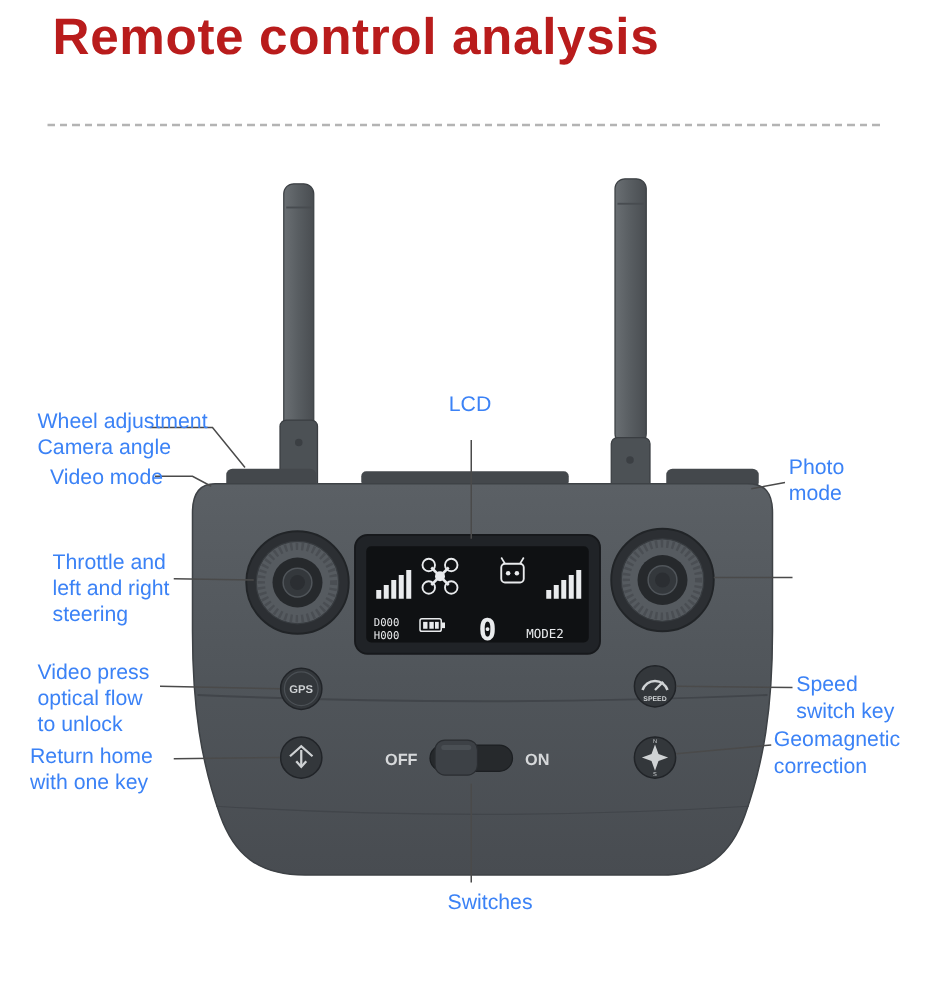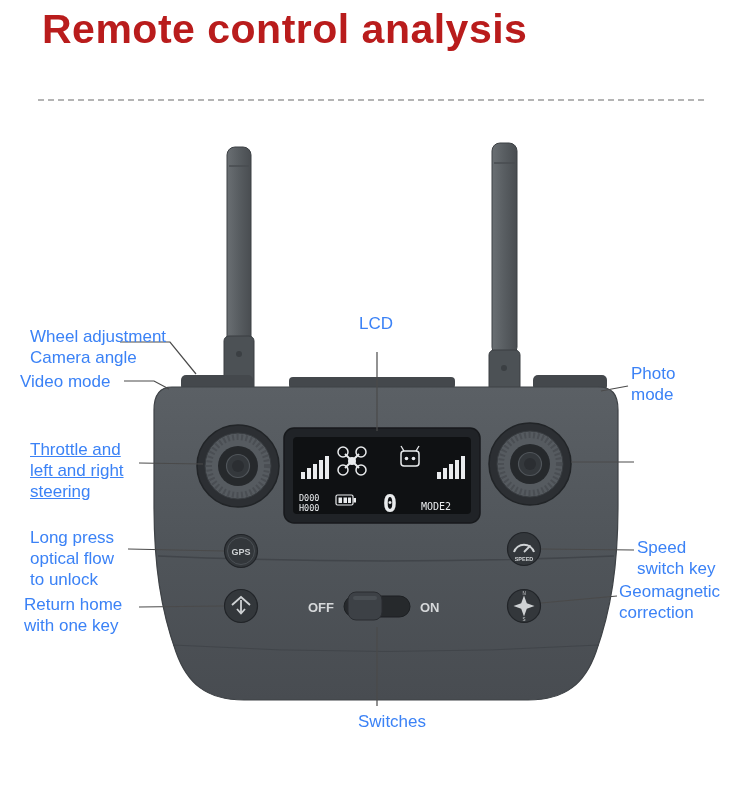--- a/index.html
+++ b/index.html
@@ -14,24 +14,24 @@
   .divider{
     position:absolute;left:38px;top:99px;width:668px;height:2px;
     background:repeating-linear-gradient(90deg,#b4b4b4 0 6px,transparent 6px 10px);
   }
   .diagram-svg{position:absolute;left:0;top:0;width:743px;height:787px;}
   .callout{
     position:absolute;font-size:17px;line-height:21px;color:#3b82f6;
     white-space:pre-line;
   }
   .cl-wheel{left:30px;top:326px;}
-  .cl-video{left:20px;top:371px;}
+  .cl-video{left:40px;top:371px;}
   .cl-lcd{left:359px;top:313px;}
   .cl-photo{left:631px;top:363px;}
-  .cl-throttle{left:30px;top:439px;text-decoration:underline;}
+  .cl-throttle{left:42px;top:439px;}
   .cl-front{left:637px;top:424px;}
   .cl-longpress{left:30px;top:527px;}
   .cl-speed{left:637px;top:537px;}
   .cl-return{left:24px;top:594px;}
   .cl-geo{left:619px;top:581px;}
   .cl-switches{left:358px;top:711px;}
   .lcd-txt{font-family:"DejaVu Sans Mono",monospace;fill:#e9ebed;}
   .btn-txt{font-family:"Liberation Sans",sans-serif;fill:#cfd2d4;font-weight:bold;}
   .body-txt{font-family:"Liberation Sans",sans-serif;fill:#d6d8da;font-weight:bold;}
   .leader{stroke:#4a4a4a;stroke-width:1.2;fill:none;}
@@ -211,21 +211,21 @@
 
   <div class="callout cl-wheel">Wheel adjustment
 Camera angle</div>
   <div class="callout cl-video">Video mode</div>
   <div class="callout cl-lcd">LCD</div>
   <div class="callout cl-photo">Photo
 mode</div>
   <div class="callout cl-throttle">Throttle and
 left and right
 steering</div>
-  <div class="callout cl-longpress">Long press
+  <div class="callout cl-longpress">Video press
 optical flow
 to unlock</div>
   <div class="callout cl-speed">Speed
 switch key</div>
   <div class="callout cl-geo">Geomagnetic
 correction</div>
   <div class="callout cl-return">Return home
 with one key</div>
   <div class="callout cl-switches">Switches</div>
 

